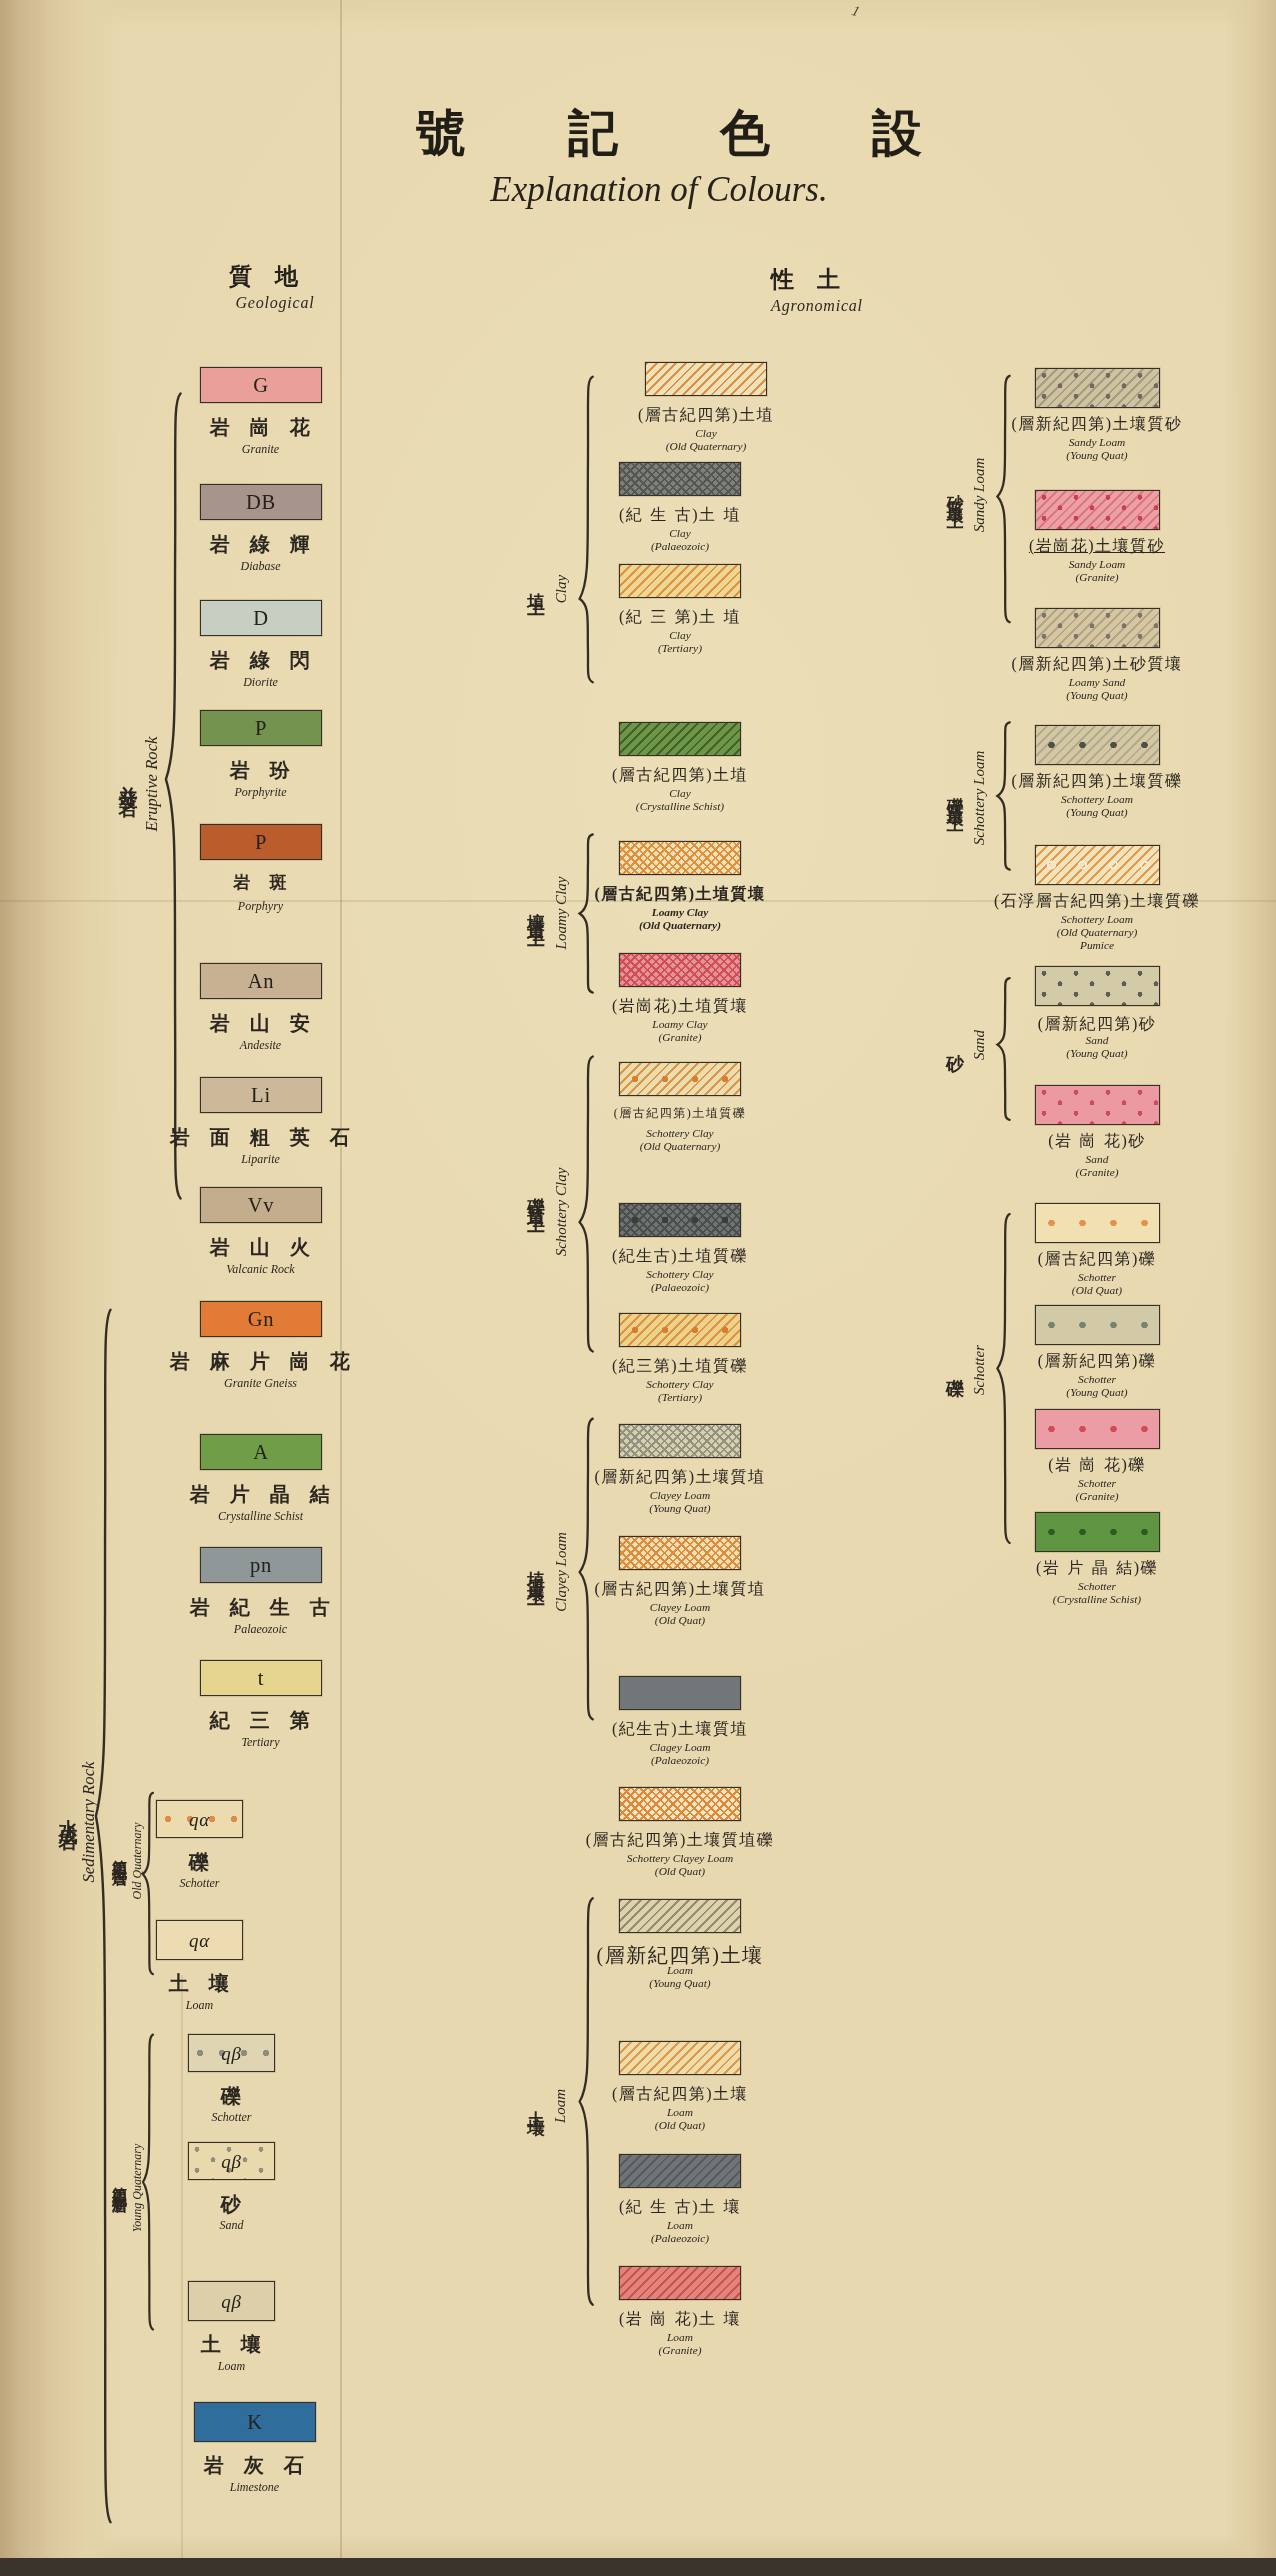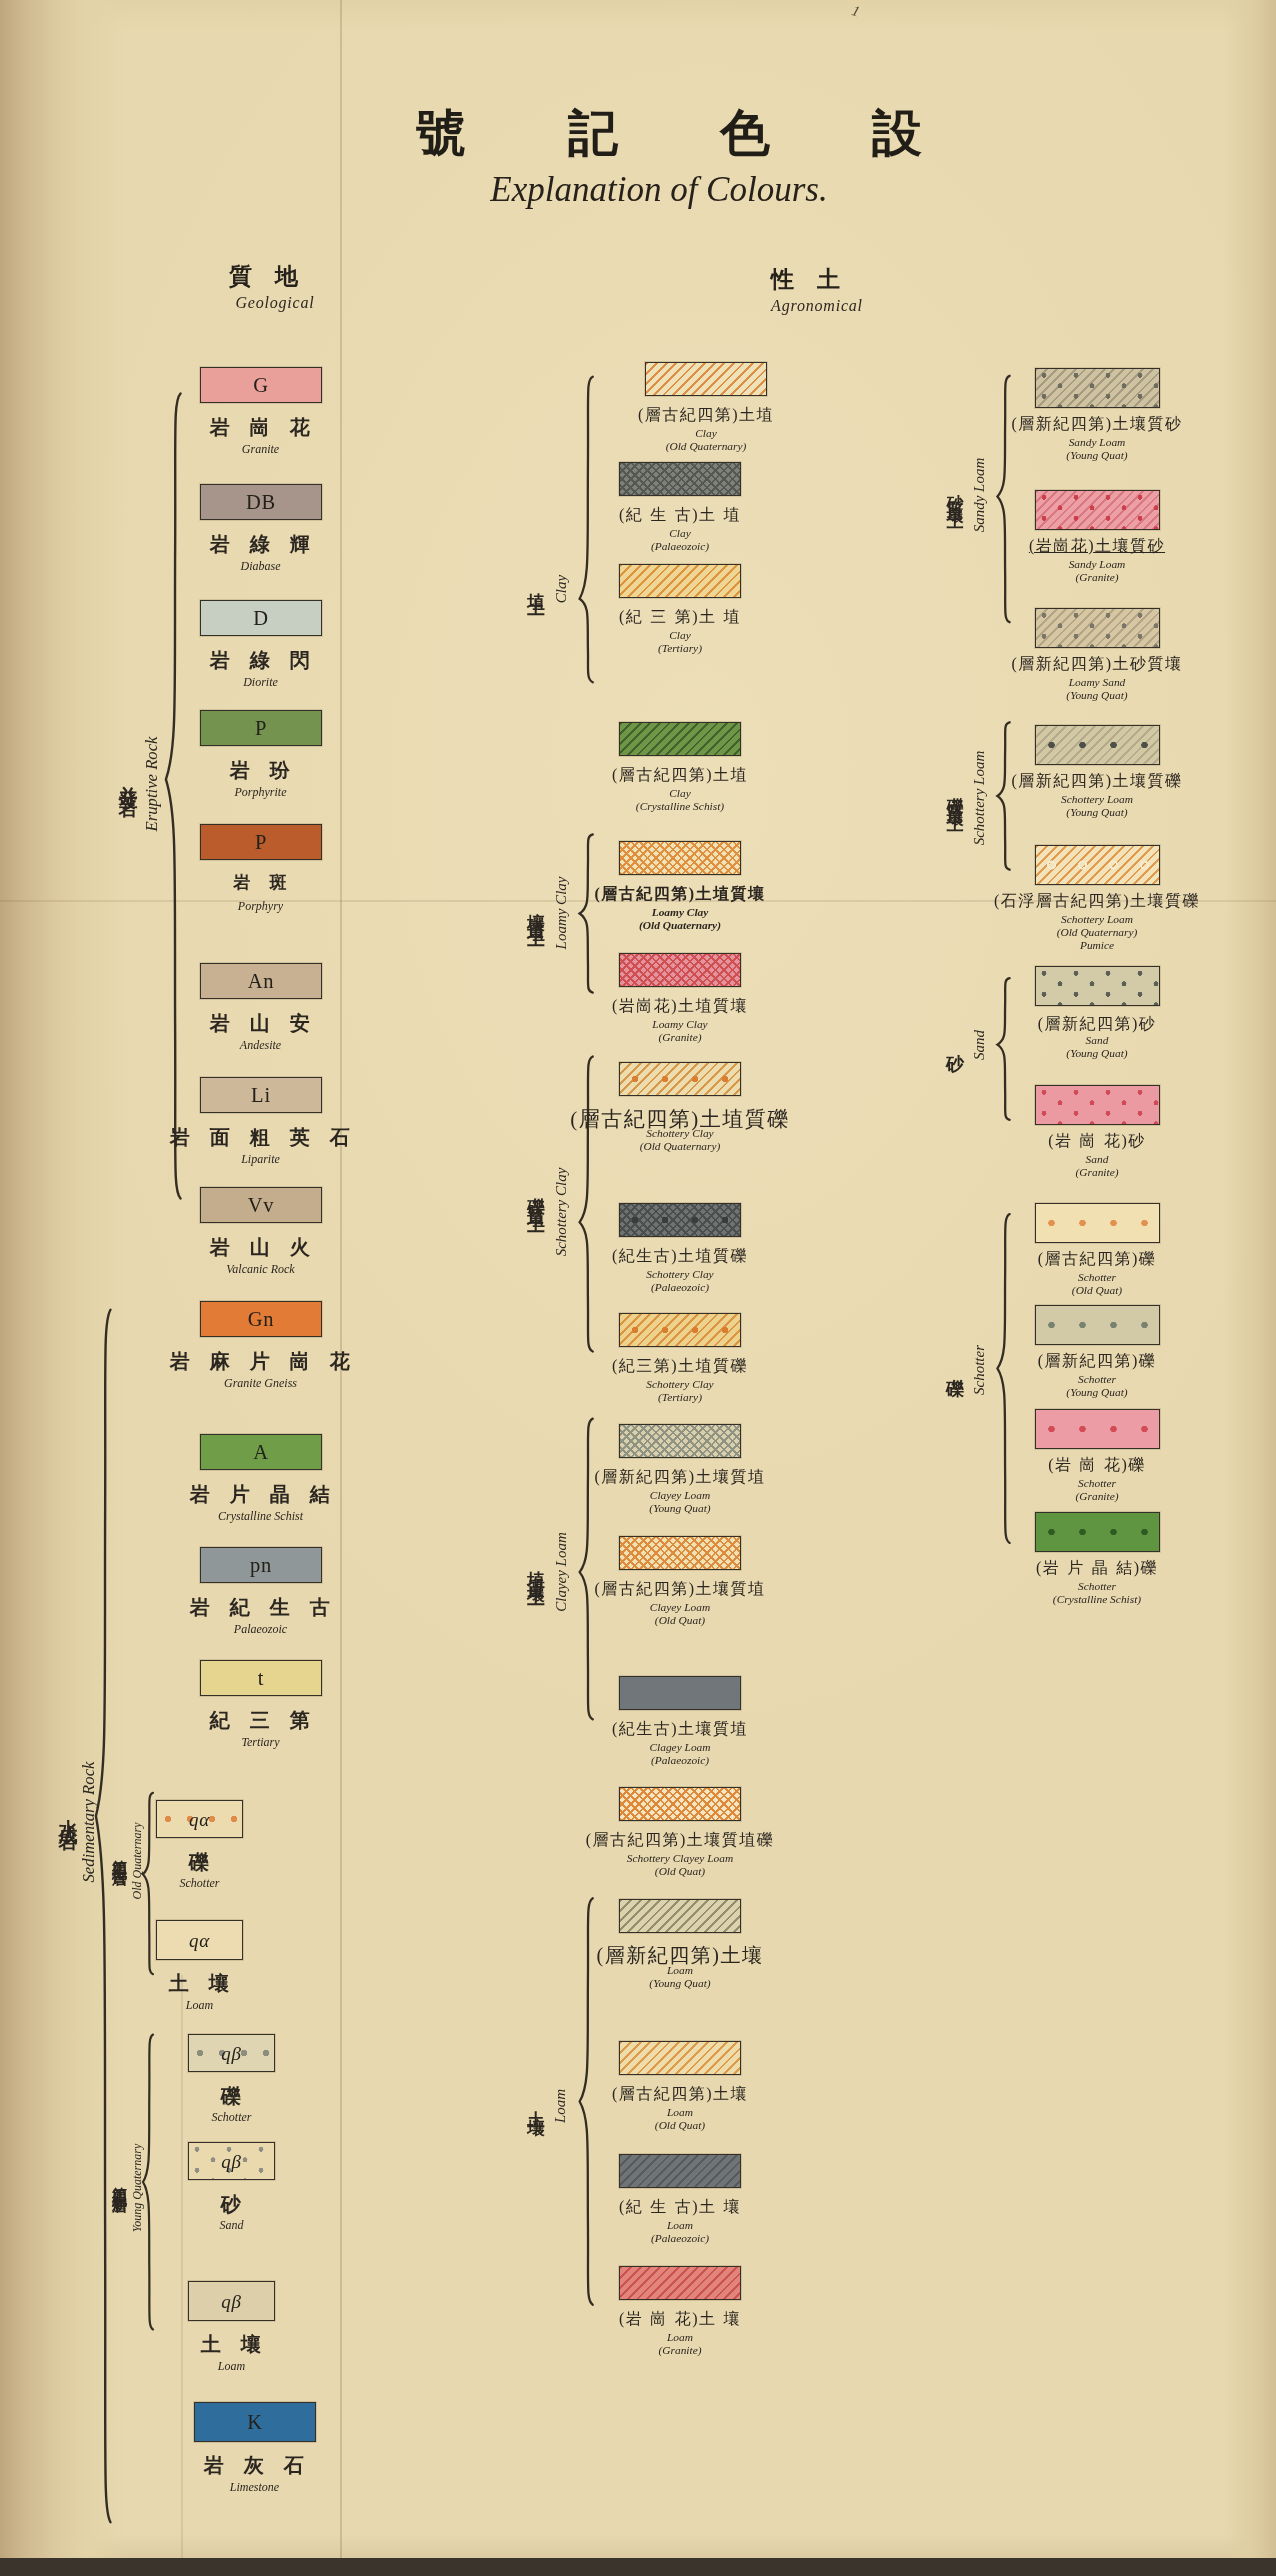--- a/index.html
+++ b/index.html
@@ -362,21 +362,21 @@
       <div class="cjk-line" style="top: 43px; font-size: 16px; left: -91px; width: 304px; word-spacing: 1.5px;">(岩崗花)土埴質壤</div>
       <div class="en-lines" style="top: 65px; left: -91px; width: 304px;">
           <div class="en-line">Loamy Clay</div>
           <div class="en-line">(Granite)</div>
         </div>
     </div>
       <div class="entry" style="left: 619px; top: 1062px;">
       <div class="swatch" style="width: 122px; height: 34px; background-color: rgb(237, 220, 174); background-image: radial-gradient(3.5px, rgb(217, 126, 51) 0px, rgb(217, 126, 51) 3px, rgba(0, 0, 0, 0) 3.5px), repeating-linear-gradient(135deg, rgb(216, 152, 74) 0px, rgb(216, 152, 74) 2px, rgba(0, 0, 0, 0) 2px, rgba(0, 0, 0, 0) 6.8px); background-size: 30px 100%, auto; background-repeat: repeat-x, repeat;">
         
       </div>
-      <div class="cjk-line" style="top: 43px; font-size: 21px; left: -91px; width: 304px; word-spacing: 1.5px;">(層古紀四第)土埴質礫</div>
+      <div class="cjk-line" style="top: 43px; font-size: 12px; left: -91px; width: 304px; word-spacing: 1.5px;">(層古紀四第)土埴質礫</div>
       <div class="en-lines" style="top: 65px; left: -91px; width: 304px;">
           <div class="en-line">Schottery Clay</div>
           <div class="en-line">(Old  Quaternary)</div>
         </div>
     </div>
       <div class="entry" style="left: 619px; top: 1203px;">
       <div class="swatch" style="width: 122px; height: 34px; background-color: rgb(111, 116, 114); background-image: radial-gradient(3.5px, rgb(57, 61, 59) 0px, rgb(57, 61, 59) 3px, rgba(0, 0, 0, 0) 3.5px), repeating-linear-gradient(45deg, rgb(74, 78, 76) 0px, rgb(74, 78, 76) 1.8px, rgba(0, 0, 0, 0) 1.8px, rgba(0, 0, 0, 0) 6px), repeating-linear-gradient(135deg, rgb(74, 78, 76) 0px, rgb(74, 78, 76) 1.8px, rgba(0, 0, 0, 0) 1.8px, rgba(0, 0, 0, 0) 6px); background-size: 30px 100%, auto, auto; background-repeat: repeat-x, repeat, repeat;">
         
       </div>
       <div class="cjk-line" style="top: 43px; font-size: 16px; left: -91px; width: 304px; word-spacing: 1.5px;">(紀生古)土埴質礫</div>

